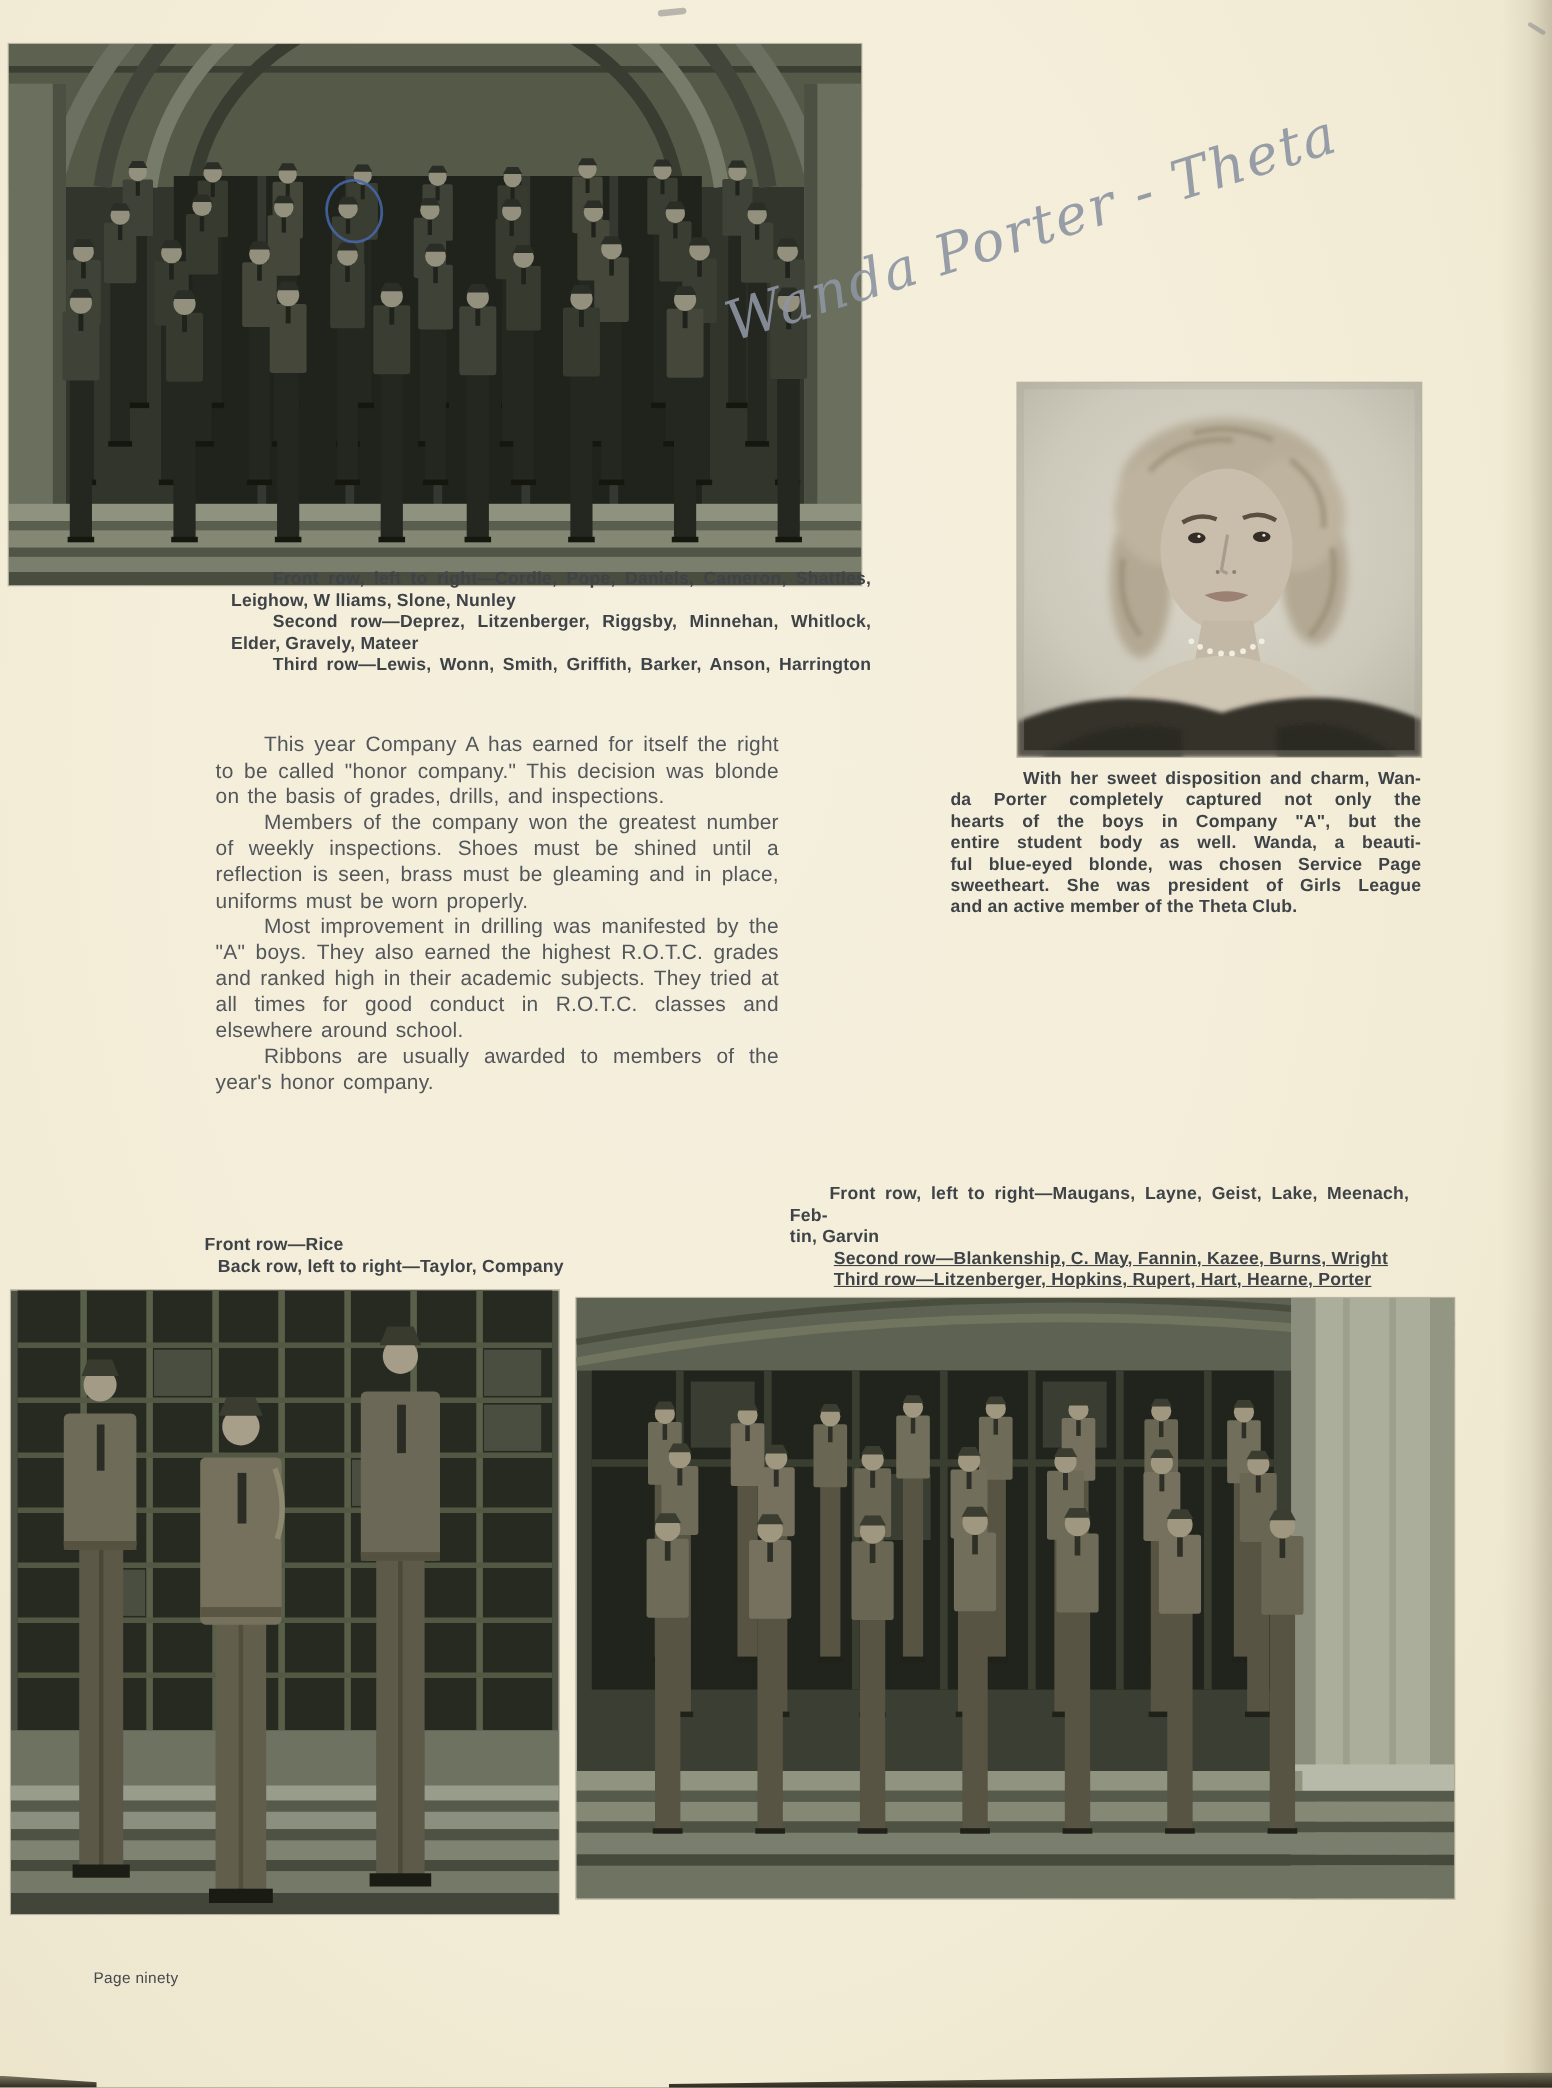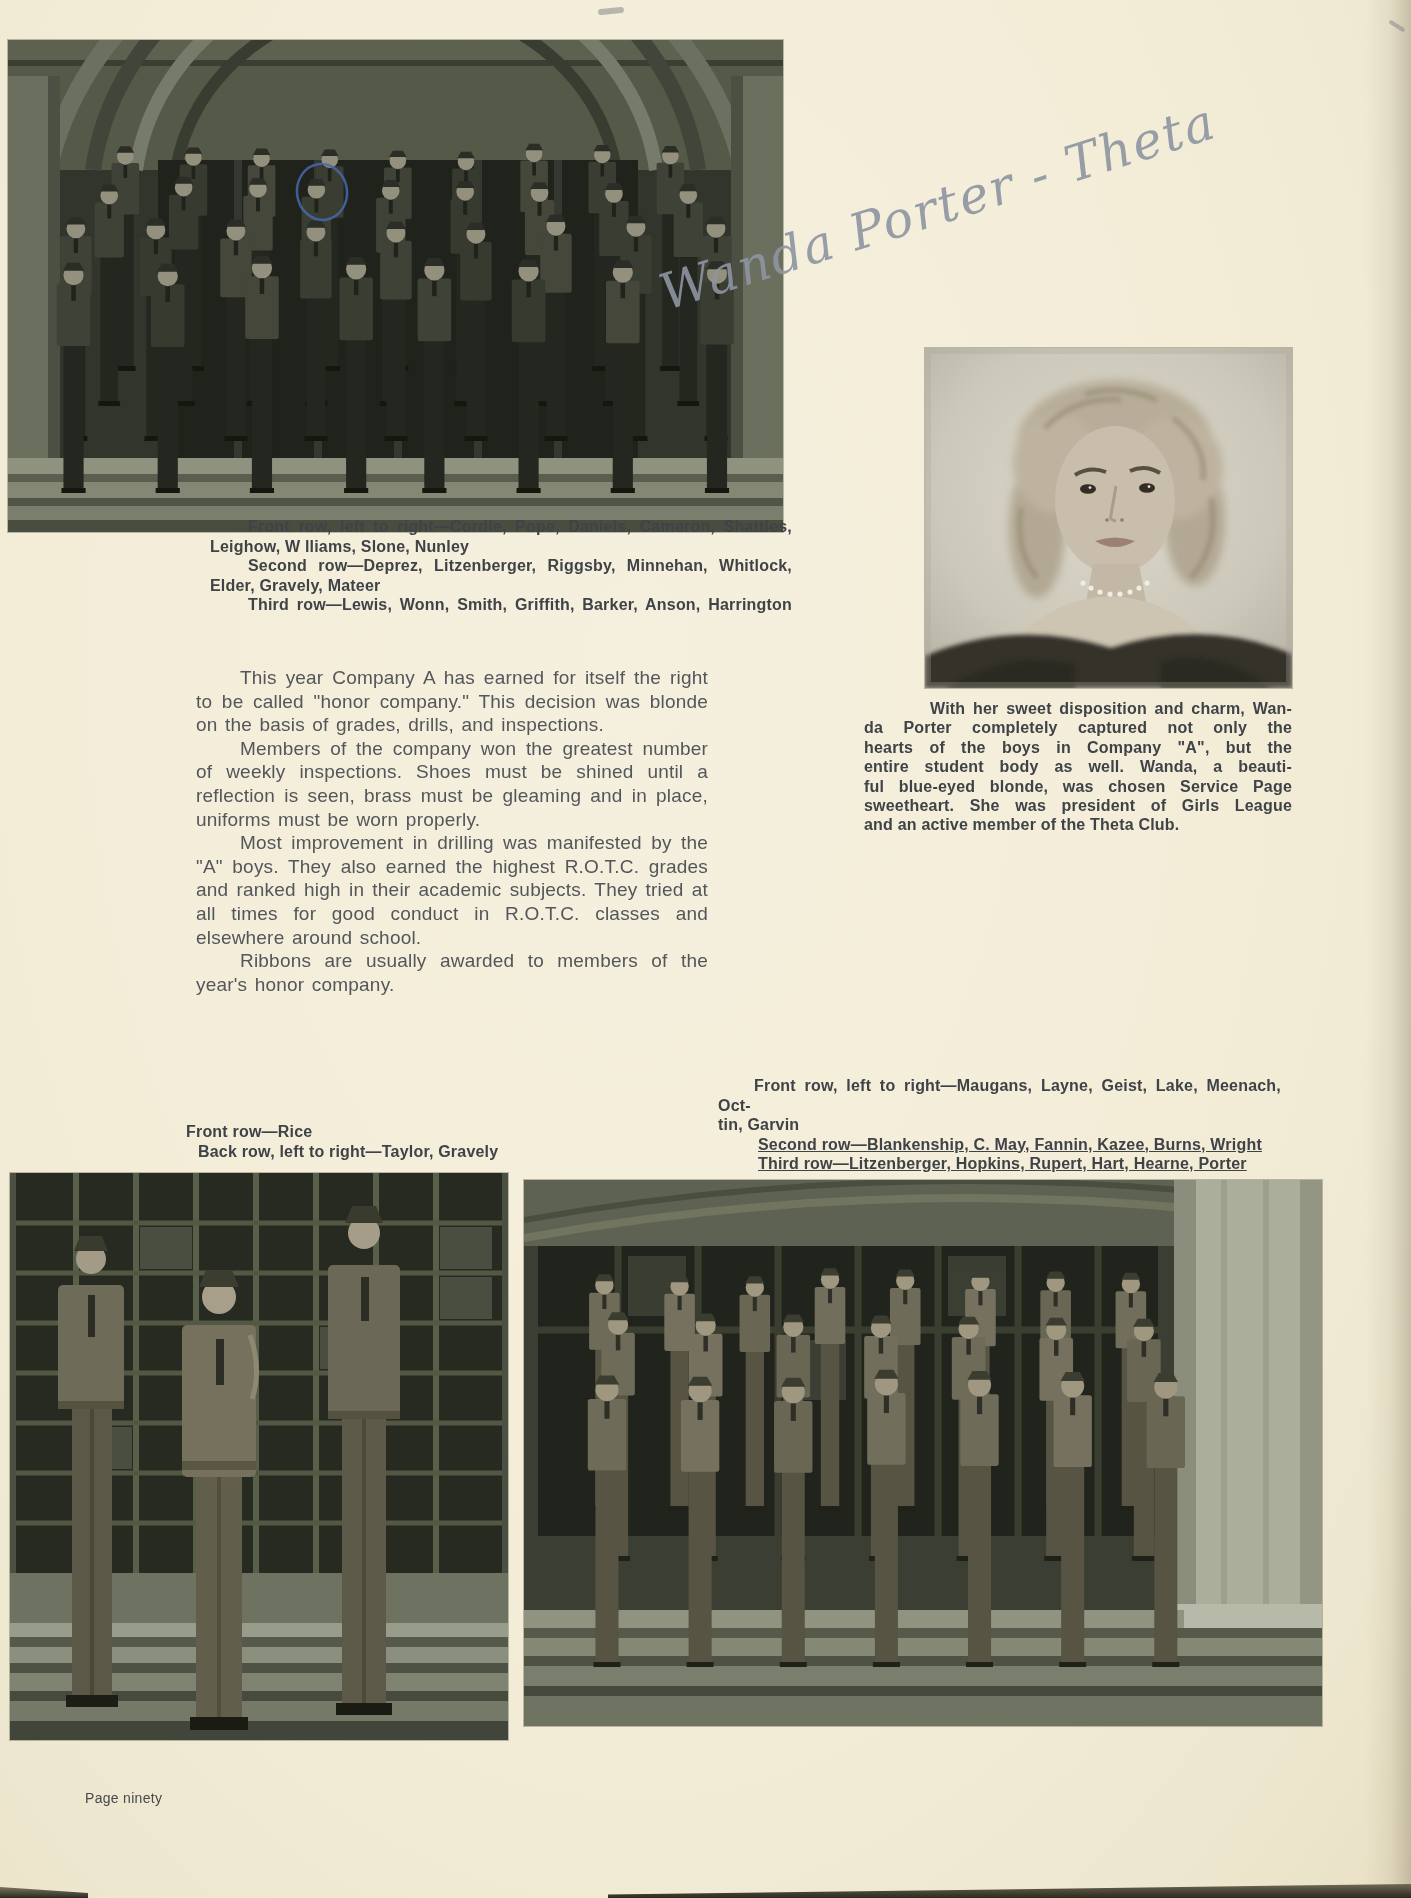--- a/index.html
+++ b/index.html
@@ -389,25 +389,25 @@
     <div class="jl">da Porter completely captured not only the</div>
     <div class="jl">hearts of the boys in Company "A", but the</div>
     <div class="jl">entire student body as well. Wanda, a beauti-</div>
     <div class="jl">ful blue-eyed blonde, was chosen Service Page</div>
     <div class="jl">sweetheart. She was president of Girls League</div>
     <div>and an active member of the Theta Club.</div>
   </div>
 
   <div class="cap" id="cap-bl">
     <div>Front row—Rice</div>
-    <div class="ind12">Back row, left to right—Taylor, Gravely</div>
+    <div class="ind12">Back row, left to right—Taylor, Company</div>
   </div>
 
   <div class="cap" id="cap-br">
-    <div class="jl ind36">Front row, left to right—Maugans, Layne, Geist, Lake, Meenach, Oct-</div>
+    <div class="jl ind36">Front row, left to right—Maugans, Layne, Geist, Lake, Meenach, Feb-</div>
     <div>tin, Garvin</div>
     <div class="ind40">Second row—Blankenship, C. May, Fannin, Kazee, Burns, Wright</div>
     <div class="ind40">Third row—Litzenberger, Hopkins, Rupert, Hart, Hearne, Porter</div>
   </div>
 
   <figure class="photo" id="photo-bl" style="margin:0">
     <svg viewBox="0 0 498 567" preserveAspectRatio="none">
       <rect width="498" height="567" fill="#4c5042"></rect>
       <rect x="6" y="0" width="486" height="400" fill="#262a21"></rect>
       <g stroke="#596049" stroke-width="6">

